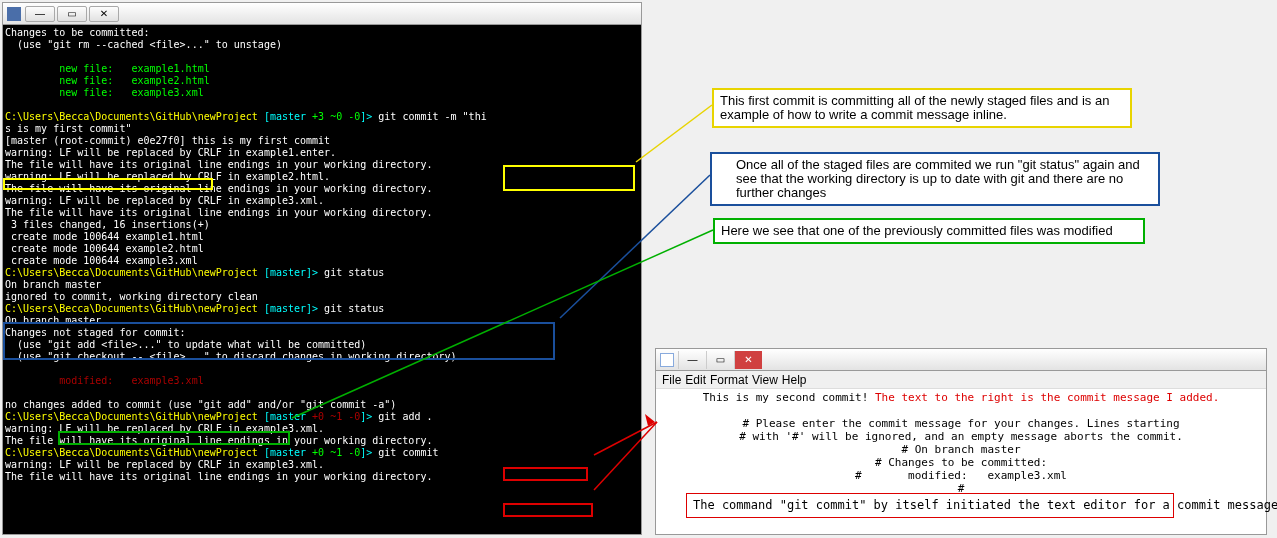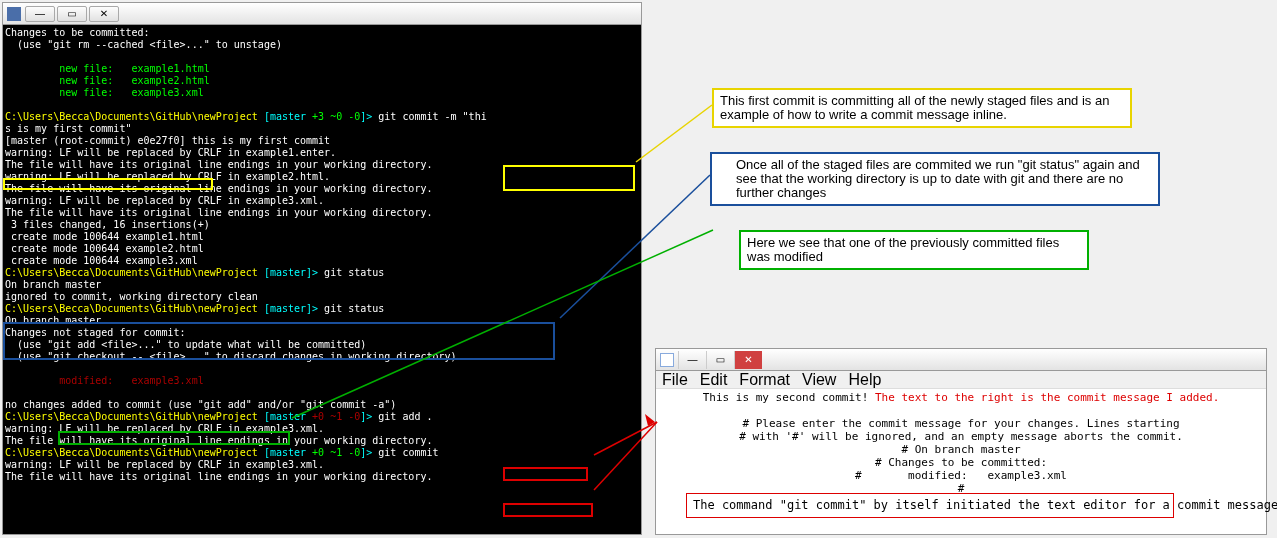--- a/index.html
+++ b/index.html
@@ -129,23 +129,23 @@
     }
     .np-close {
       background: #d04040;
       color:#fff;
     }
 
     .menubar {
       height: 18px;
       background: #f0f0f0;
       display: flex;
-      gap: 12px;
+      gap: 4px;
       padding: 0 6px;
-      font-size: 16px;
+      font-size: 12px;
       align-items: center;
       border-bottom: 1px solid #ddd;
     }
 
     .menubar span {
       cursor: pointer;
     }
 
     .notepad-body {
       font-family: 'Lucida Console', Consolas, monospace;
@@ -273,21 +273,21 @@
 <span># On branch master</span>
 <span># Changes to be committed:</span>
 <span>#       modified:   example3.xml</span>
 <span>#</span>
 <div class="annotation ann-red" style="position:absolute; left:30px; top:104px; width:488px; font-size:12px; line-height:15px; border-width:1px;">The command "git commit" by itself initiated the text editor for a commit message to be added. Once the message is added, go to file, then save, and close the text editor window for the commit to be done.</div>
   </div>
 </div>
 
 <div class="annotation ann-yellow" style="left:712px; top:88px; width:420px;">This first commit is committing all of the newly staged files and is an example of how to write a commit message inline.</div>
 <div class="annotation ann-blue" style="left:710px; top:152px; width:450px;">Once all of the staged files are commited we run "git status" again and see that the working directory is up to date with git and there are no further changes</div>
-<div class="annotation ann-green" style="left:739px; top:218px; width:350px;margin-top:12px;">Here we see that one of the previously committed files was modified</div>
+<div class="annotation ann-green" style="left:713px; top:218px; width:432px;">Here we see that one of the previously committed files was modified</div>
 
 <svg class="lines-layer">
   <line x1="636" y1="162" x2="712" y2="105" stroke="#e8d400" stroke-width="1.5"></line>
   <line x1="560" y1="318" x2="710" y2="175" stroke="#1a4f9c" stroke-width="1.5"></line>
   <line x1="292" y1="418" x2="713" y2="230" stroke="#00b000" stroke-width="1.5"></line>
   <line x1="594" y1="490" x2="657" y2="422" stroke="#dd0000" stroke-width="1.5"></line>
   <line x1="594" y1="455" x2="657" y2="422" stroke="#dd0000" stroke-width="1.5"></line>
   <polygon points="655,422 645,414 648,426" fill="#dd0000"></polygon>
 </svg>
 

